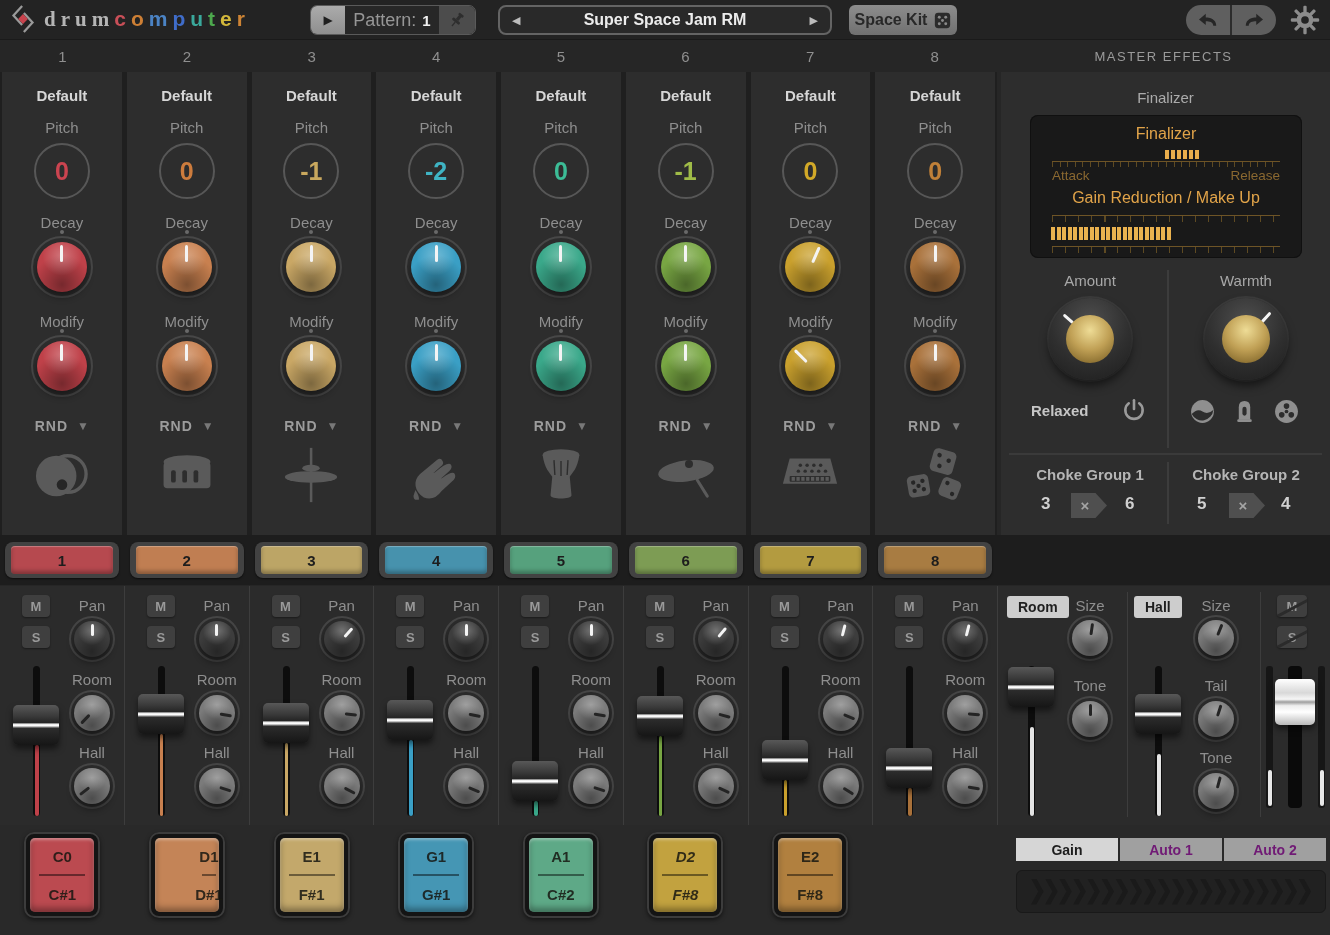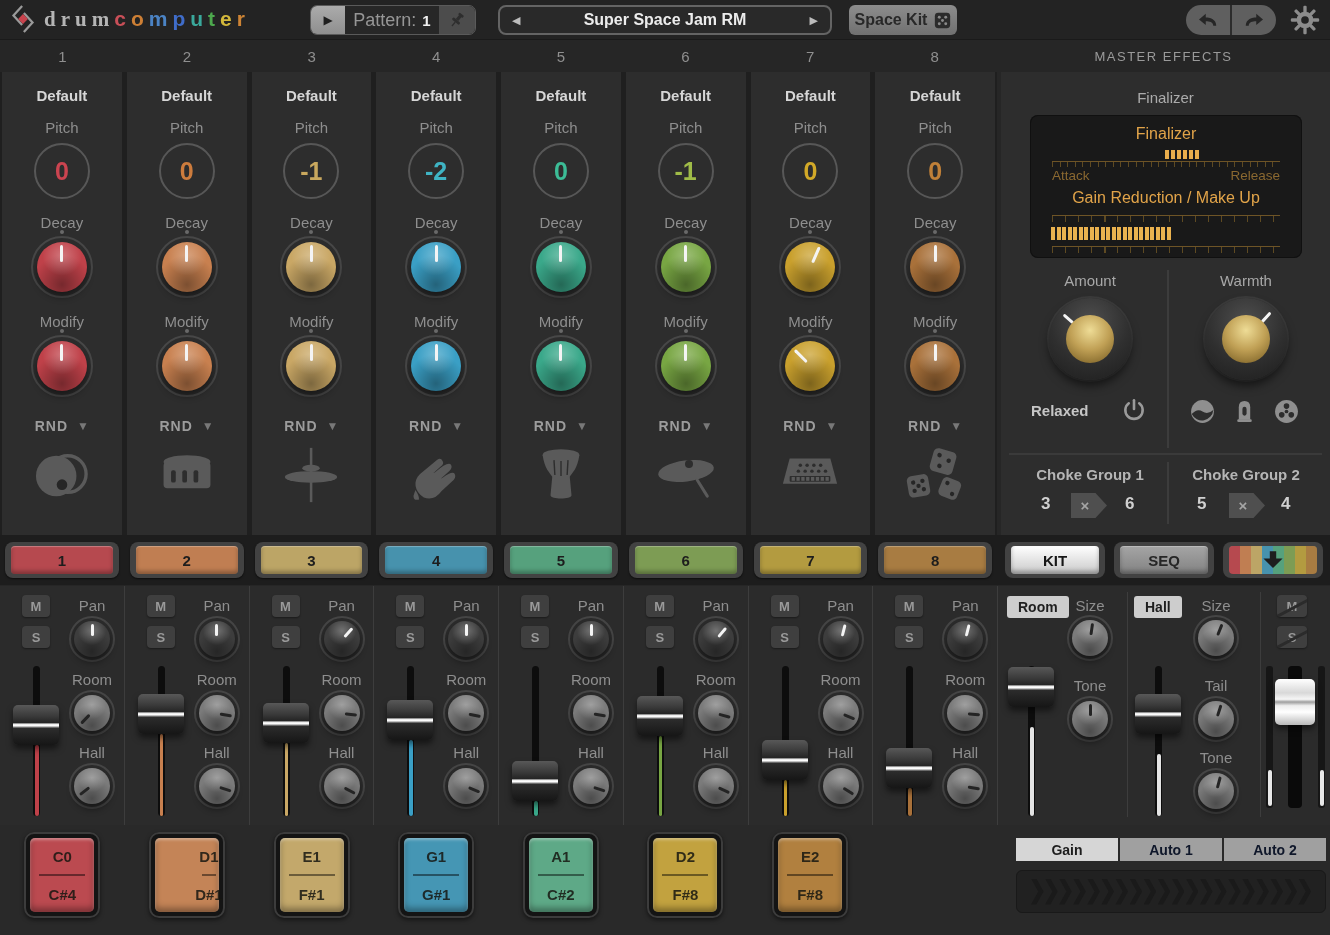--- a/index.html
+++ b/index.html
@@ -125,21 +125,21 @@
   
   .padband { position:absolute; top:825px; left:0; width:1330px; height:110px; background:#292929; }
   .pads { position:absolute; top:0; left:0; width:997px; height:110px; display:grid; grid-template-columns:repeat(8,1fr); }
   .pad-outer { margin:7px auto 8px; width:76px; height:86px; background:#141414; border-radius:10px; padding:6px; box-shadow:inset 0 0 0 2px #3c3c3c, 0 2px 4px rgba(0,0,0,.5); cursor:pointer; }
   .pad-inner { height:100%; border-radius:5px; display:flex; flex-direction:column; align-items:center; box-shadow:inset 0 2px 3px rgba(255,255,255,.35), inset 0 -4px 6px rgba(0,0,0,.35); }
   .pad-note { flex:1; display:flex; align-items:center; color:rgba(22,22,16,.85); font-size:15px; font-weight:bold; }
   .pad-sep { width:72%; height:2px; background:rgba(0,0,0,.45); }
   .remix-row { position:absolute; left:1016px; top:13px; width:310px; height:23px; display:flex; gap:2px; }
   .remix-btn { flex:1; display:flex; align-items:center; justify-content:center; font-size:14px; font-weight:bold; cursor:pointer; }
   .remix-btn.active { background:#d6d6d6; color:#1d1d1d; }
-  .remix-btn.idle { background:#a0a0a0; color:#0f172a; }
+  .remix-btn.idle { background:#a0a0a0; color:#701a75; }
   .chev-panel { position:absolute; left:1016px; top:45px; width:310px; height:43px; background:#212121; border:1px solid #191919; border-radius:6px; display:flex; align-items:center; gap:1.5px; padding:0 14px; }
   .chev { width:13px; height:26px; background:#1a1a1a; clip-path:polygon(0 0,42% 0,100% 50%,42% 100%,0 100%,58% 50%); }
 </style>
 </head>
 <body>
 
 <div id="app">
 
   <div class="topbar">
     <div class="logo">
@@ -670,43 +670,20 @@
           <div class="bez-inner" style="background: rgb(179, 155, 64);">
             <span>7</span>
           </div>
         </div>
       <div class="bez">
           <div class="bez-inner" style="background: rgb(168, 124, 66);">
             <span>8</span>
           </div>
         </div>
     </div>
-    <div class="rightbtns">
-      <div class="rb" style="left:8px">
-          <div class="bez-inner kit">KIT</div>
-        </div>
-      <div class="rb" style="left:117px">
-          <div class="bez-inner seq">SEQ</div>
-        </div>
-      <div class="rb" style="left:226px">
-        <div class="stripes">
-          <span style="background: rgb(182, 73, 79);"></span>
-            <span style="background: rgb(192, 126, 82);"></span>
-            <span style="background: rgb(188, 165, 102);"></span>
-            <span style="background: rgb(71, 146, 173);"></span>
-            <span style="background: rgb(86, 161, 125);"></span>
-            <span style="background: rgb(125, 156, 84);"></span>
-            <span style="background: rgb(179, 155, 64);"></span>
-            <span style="background: rgb(168, 124, 66);"></span>
-          <svg class="dl-arrow" width="24" height="20" viewBox="0 0 30 24">
-              <path d="M11 1 h8 v9 h8 l-12 12 -12,-12 h8 z" fill="#1e1e1e"></path>
-            </svg>
-        </div>
-      </div>
-    </div>
   </div>
 
   <div class="mixer">
 
     <div class="mixch">
       <button class="msbtn m">M</button>
       <button class="msbtn s">S</button>
       <div class="mix-label" style="left:57px; top:11px">Pan</div>
       <div class="kw-sm" style="left:69px; top:30px">
           <div class="knob knob-sm darkk">
@@ -990,21 +967,21 @@
       <div class="fhandle white" style="left:3px; width:40px; height:46px; top:13px"></div>
     </div>
   </div>
 
   <div class="padband">
     <div class="pads">
       <div class="pad-outer">
           <div class="pad-inner" style="background: rgb(187, 74, 80);">
             <div class="pad-note">C0</div>
             <div class="pad-sep"></div>
-            <div class="pad-note">C#4</div>
+            <div class="pad-note">C#1</div>
           </div>
         </div>
       <div class="pad-outer">
           <div class="pad-inner" style="background: rgb(196, 132, 87); padding-left: 44px;">
             <div class="pad-note">D1</div>
             <div class="pad-sep"></div>
             <div class="pad-note">D#1</div>
           </div>
         </div>
       <div class="pad-outer">
@@ -1022,21 +999,21 @@
           </div>
         </div>
       <div class="pad-outer">
           <div class="pad-inner" style="background: rgb(94, 169, 135);">
             <div class="pad-note">A1</div>
             <div class="pad-sep"></div>
             <div class="pad-note">C#2</div>
           </div>
         </div>
       <div class="pad-outer">
-          <div class="pad-inner" style="background: rgb(194, 162, 63);">
+          <div class="pad-inner" style="background: rgb(194, 162, 63); font-style: italic;">
             <div class="pad-note">D2</div>
             <div class="pad-sep"></div>
             <div class="pad-note">F#8</div>
           </div>
         </div>
       <div class="pad-outer">
           <div class="pad-inner" style="background: rgb(177, 128, 63);">
             <div class="pad-note">E2</div>
             <div class="pad-sep"></div>
             <div class="pad-note">F#8</div>

